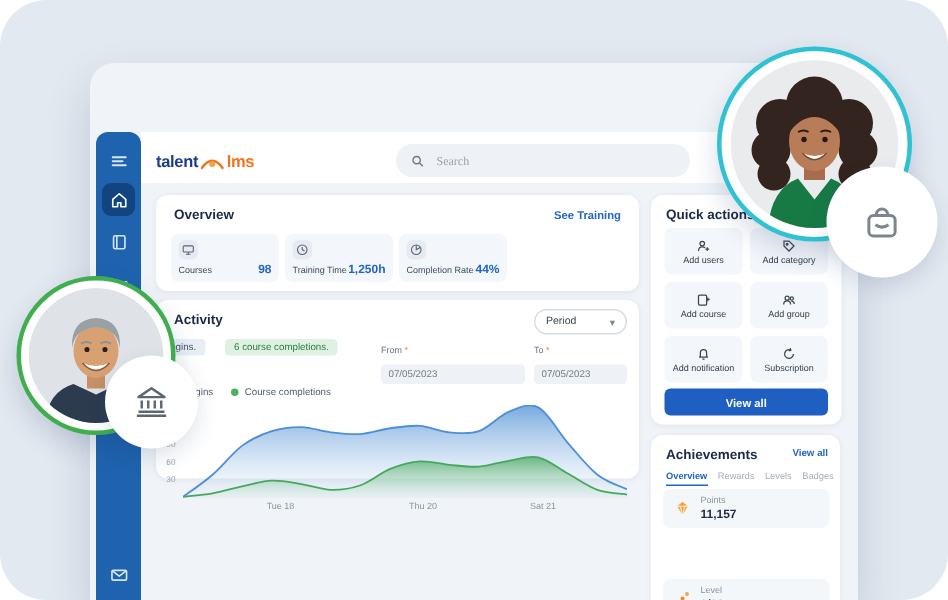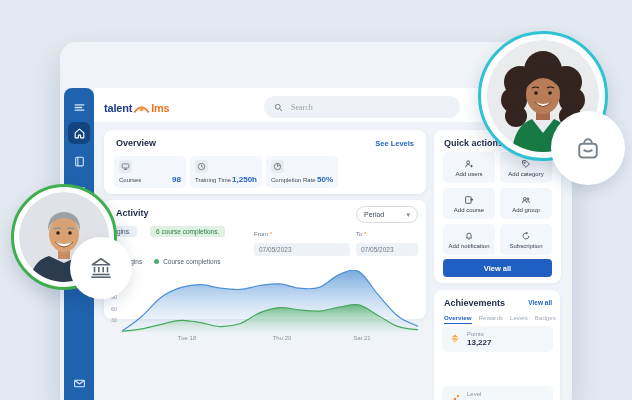--- a/index.html
+++ b/index.html
@@ -1,17 +1,17 @@
 <!DOCTYPE html>
 <html><head>
 <meta charset="utf-8">
 <style>
   html,body{margin:0;padding:0;}
   .stage{position:relative;width:632px;height:400px;background:#e3e9f0;overflow:hidden;
-         font-family:"Liberation Sans",sans-serif;-webkit-font-smoothing:antialiased;}
+         font-family:"Liberation Sans",sans-serif;border-radius:31px;-webkit-font-smoothing:antialiased;}
   .panel{position:absolute;left:60px;top:42px;width:512px;height:358px;background:#f0f4f8;
          border-radius:16px 16px 0 0;box-shadow:0 14px 30px rgba(25,55,105,.18);}
   .header{position:absolute;left:94px;top:88px;width:478px;height:34px;background:#ffffff;}
   .sidebar{position:absolute;left:64px;top:88px;width:30px;height:312px;background:#1f63ae;border-radius:8px 8px 0 0;}
   .sb-icon{position:absolute;left:4px;width:22px;height:22px;display:flex;align-items:center;justify-content:center;color:#d7e6f7;}
   .sb-icon.active{background:#12457f;border-radius:6px;color:#ffffff;}
   .sb-icon svg{width:13px;height:13px;}
   .logo{position:absolute;left:104px;top:96px;height:18px;display:flex;align-items:flex-end;gap:1px;}
   .logo .w1{font-size:11px;font-weight:bold;color:#1b3c8c;letter-spacing:-.2px;}
   .logo .w2{font-size:11px;font-weight:bold;color:#f0731f;letter-spacing:-.2px;}
@@ -141,21 +141,21 @@
     <div class="sb-icon" style="top:284px">
       <svg viewBox="0 0 24 24" fill="none" stroke="currentColor" stroke-width="2" stroke-linejoin="round">
         <rect x="3" y="6" width="18" height="12" rx="1.5"></rect>
           <polyline points="4,7 12,13 20,7"></polyline>
         </svg>
     </div>
   </div>
 
   <div class="card" style="left:104px;top:130px;width:322px;height:64px;">
     <span class="card-title" style="position:absolute;left:12px;top:8px;">Overview</span>
-    <span class="link-blue" style="position:absolute;right:12px;top:9px;">See Levels</span>
+    <span class="link-blue" style="position:absolute;right:12px;top:9px;">See Training</span>
     <div class="stats-row">
       <div class="stat-tile">
         <div class="stat-ico">
           <svg viewBox="0 0 24 24" fill="none" stroke="currentColor" stroke-width="2">
               <rect x="3" y="5" width="18" height="11" rx="2"></rect>
               <line x1="12" y1="16" x2="12" y2="20"></line>
               <line x1="8" y1="20" x2="16" y2="20"></line>
             </svg>
         </div>
         <div class="stat-bottom">
@@ -177,21 +177,21 @@
       </div>
       <div class="stat-tile">
         <div class="stat-ico">
           <svg viewBox="0 0 24 24" fill="none" stroke="currentColor" stroke-width="2">
               <circle cx="12" cy="12" r="8.5"></circle>
               <polyline points="12,3.5 12,12 19,8"></polyline>
             </svg>
         </div>
         <div class="stat-bottom">
           <span class="stat-label">Completion Rate</span>
-          <span class="stat-value">50%</span>
+          <span class="stat-value">44%</span>
         </div>
       </div>
     </div>
   </div>
 
   <div class="card" style="left:104px;top:200px;width:322px;height:119px;">
     <span class="card-title" style="position:absolute;left:12px;top:8px;">Activity</span>
     <div class="period">
       <span>Period</span>
       <i>▾</i>
@@ -311,21 +311,21 @@
       <span class="ach-tab">Badges</span>
     </div>
     <div class="ach-item" style="top:36px;">
       <svg viewBox="0 0 24 24">
           <polygon points="12,3 19,9 12,21 5,9" fill="#f5a33c"></polygon>
           <polyline points="5,9 19,9" stroke="#ffffff" stroke-width="1.2" fill="none"></polyline>
           <polyline points="9,9 12,21 15,9" stroke="#ffffff" stroke-width="1.2" fill="none"></polyline>
         </svg>
       <span class="ach-col">
         <span class="ach-label">Points</span>
-        <span class="ach-value">13,227</span>
+        <span class="ach-value">11,157</span>
       </span>
     </div>
     <div class="ach-item" style="top:96px;">
       <svg viewBox="0 0 24 24">
           <circle cx="6" cy="18" r="2.6" fill="#f5a33c"></circle>
           <circle cx="12" cy="12" r="2.6" fill="#f08a24"></circle>
           <circle cx="18" cy="6" r="2.6" fill="#f5a33c"></circle>
         </svg>
       <span class="ach-col">
         <span class="ach-label">Level</span>

